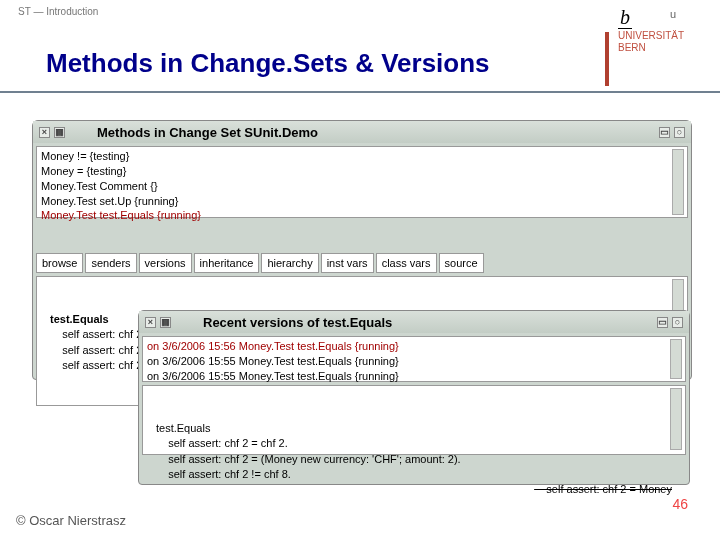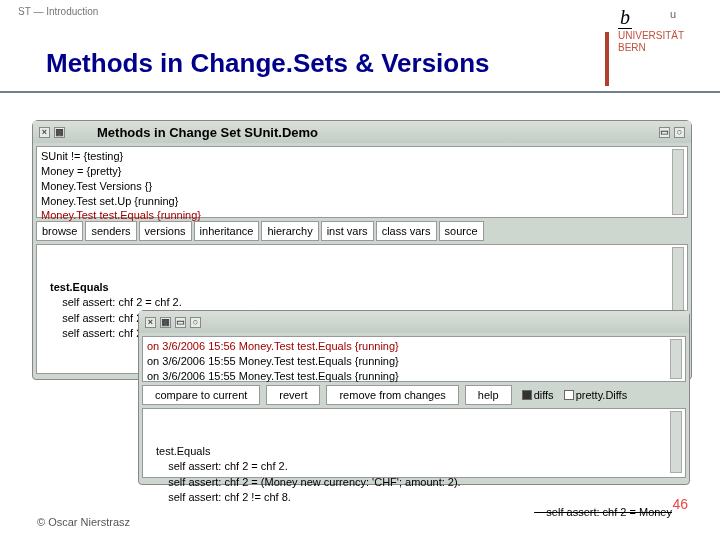--- a/index.html
+++ b/index.html
@@ -13,32 +13,32 @@
   .title { position:absolute; left:46px; top:48px; font-size:26px; font-weight:bold; color:#00008b; }
   .redbar { position:absolute; left:605px; top:32px; width:4px; height:54px; background:#b04030; }
   .win { position:absolute; border:1px solid #888; background:#cdd6cf; border-radius:6px 6px 4px 4px; }
   .tb { height:22px; background:linear-gradient(#d9e0da,#c3cdc5); display:flex; align-items:center; padding:0 6px; gap:4px; font-size:13px; font-weight:bold; }
   .tb-icon { width:11px; height:11px; border:1px solid #888; background:#e8ece8; display:flex; align-items:center; justify-content:center; font-size:9px; line-height:1; color:#444; }
   .tb-title { flex:1; padding-left:4px;margin-left:24px; }
   .pane { background:#fff; border:1px solid #999; margin:3px; font-family:Verdana,Helvetica,sans-serif; font-size:11px; }
   .listpane { padding:2px 4px; line-height:1.35; }
   .listpane .sel { color:#a00000; }
   .btnrow { display:flex; gap:2px; margin:0 3px; }
-  .btnrow button { flex:0 0 auto; border:1px solid #999; background:#fff; font-size:11px; padding:3px 5px; font-family:inherit; }
+  .btnrow button { flex:0 0 auto; border:1px solid #999; background:#fff; font-size:11px; padding:3px 5px; font-family:inherit;margin-top:32px; }
   .codepane { padding:4px 13px; line-height:1.4; white-space:pre; font-family:Verdana,Helvetica,sans-serif; }
   .codepane .bold { font-weight:bold; }
   .v-listpane .sel2 { color:#a00000; }
   .strike { text-decoration:line-through;text-align:right; }
   .chk { display:inline-block; width:10px; height:10px; border:1px solid #666; vertical-align:middle; margin-right:2px; background:#fff; }
   .chk.on { background:#333; }
   .win2-btns { display:flex; gap:6px; margin:0 3px; align-items:center; }
   .win2-btns button { border:1px solid #999; background:#fff; font-size:11px; padding:3px 12px; font-family:inherit; }
   .win2-btns .opt { font-size:11px; margin-left:4px; display:flex; align-items:center; }
   .sb { position:absolute; right:3px; width:12px; background:#d4dbd4; border:1px solid #aaa; }
-  .footer-l { position:absolute; left:37px; bottom:12px; font-size:11px; color:#555; }
+  .footer-l { position:absolute; left:16px; bottom:12px; font-size:13px; color:#555; }
   .footer-r { position:absolute; right:32px; bottom:28px; font-size:14px; color:#ef4444; }
   #win1 { left:32px; top:120px; width:660px; height:260px; }
   #win2 { left:138px; top:310px; width:552px; height:175px; }
 </style>
 </head>
 <body>
 
 <div class="hdr">
   <div class="hdr-top">ST — Introduction</div>
   <div class="title">Methods in Change.Sets &amp; Versions</div>
@@ -53,23 +53,23 @@
 
 <div class="win" id="win1">
   <div class="tb">
     <span class="tb-icon">×</span>
     <span class="tb-icon">▦</span>
     <span class="tb-title">Methods in Change Set SUnit.Demo</span>
     <span class="tb-icon">▭</span>
     <span class="tb-icon">○</span>
   </div>
   <div class="pane listpane" id="w1-list" style="height:72px; position:relative;">
-    <div>SUnit != {testing}</div>
-      <div>Money = {pretty}</div>
-      <div>Money.Test Versions {}</div>
+    <div>Money != {testing}</div>
+      <div>Money = {testing}</div>
+      <div>Money.Test Comment {}</div>
       <div>Money.Test set.Up {running}</div>
       <div class="sel">Money.Test test.Equals {running}</div>
       <div class="sb" style="top:2px;height:66px;"></div>
   </div>
   <div class="btnrow" id="w1-btns">
       <button>browse</button>
       <button>senders</button>
       <button>versions</button>
       <button>inheritance</button>
       <button>hierarchy</button>
@@ -79,42 +79,29 @@
     </div>
   <div class="pane codepane" id="w1-code" style="height:130px; position:relative;">
     <div class="bold">test.Equals</div><div>    self assert: chf 2 = chf 2.</div><div>    self assert: chf 2 = (Money new currency: 'CHF'; amount: 2).</div><div>    self assert: chf 2 != chf 8.</div><div class="sb" style="top:2px;height:122px;"></div>
   </div>
 </div>
 
 <div class="win" id="win2">
   <div class="tb">
     <span class="tb-icon">×</span>
     <span class="tb-icon">▦</span>
+    <span class="tb-title">Recent versions of test.Equals</span>
     <span class="tb-icon">▭</span>
     <span class="tb-icon">○</span>
   </div>
   <div class="pane listpane v-listpane" id="w2-list" style="height:46px; position:relative;">
     <div class="sel2">on 3/6/2006 15:56 Money.Test test.Equals {running}</div>
       <div>on 3/6/2006 15:55 Money.Test test.Equals {running}</div>
       <div>on 3/6/2006 15:55 Money.Test test.Equals {running}</div>
       <div class="sb" style="top:2px;height:40px;"></div>
   </div>
-  <div class="win2-btns" id="w2-btns">
-      <button>compare to current</button>
-      <button>revert</button>
-      <button>remove from changes</button>
-      <button>help</button>
-      <span class="opt">
-        <span class="chk on"></span>
-        <span>diffs</span>
-      </span>
-      <span class="opt">
-        <span class="chk"></span>
-        <span>pretty.Diffs</span>
-      </span>
-    </div>
   <div class="pane codepane" id="w2-code" style="height:70px; position:relative;">
     <div>test.Equals</div><div>    self assert: chf 2 = chf 2.</div><div>    self assert: chf 2 = (Money new currency: 'CHF'; amount: 2).</div><div>    self assert: chf 2 != chf 8.</div><div class="strike">    self assert: chf 2 = Money</div><div class="sb" style="top:2px;height:62px;"></div>
   </div>
 </div>
 
 <div class="footer-l">© Oscar Nierstrasz</div>
 <div class="footer-r">46</div>
 
 </body></html>

